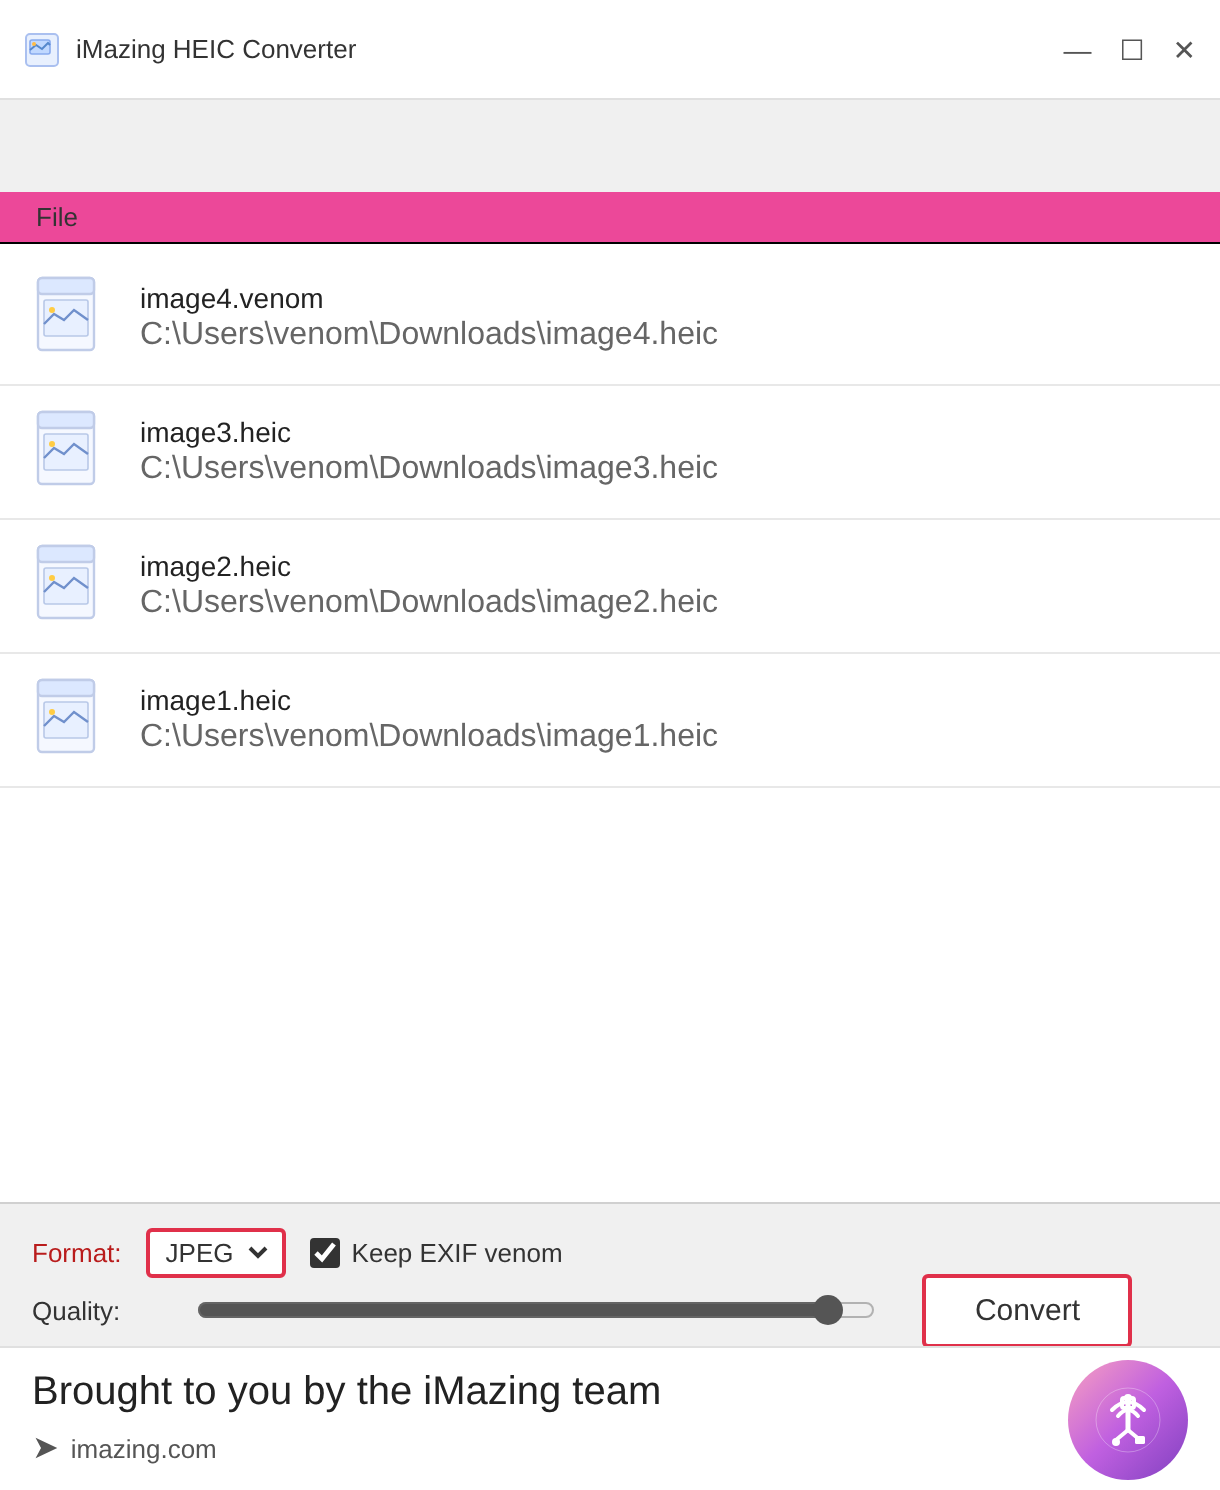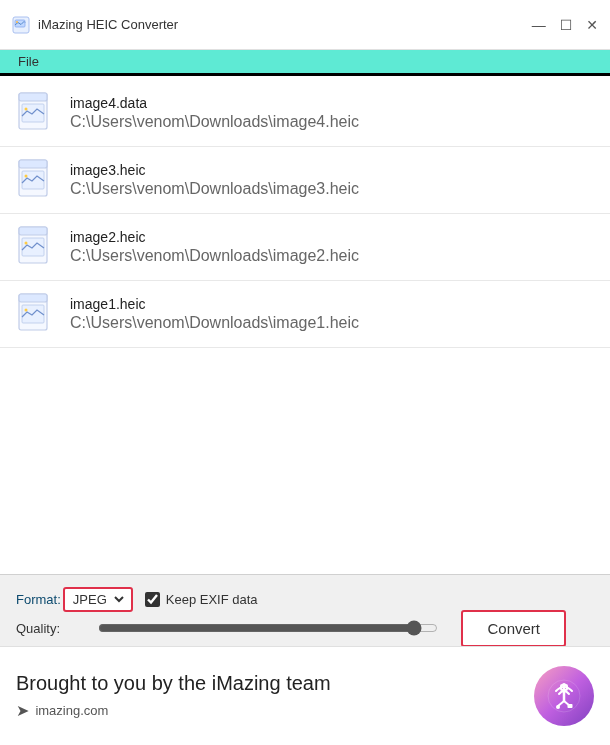--- a/index.html
+++ b/index.html
@@ -40,26 +40,27 @@
     .title-bar-btn {
       font-size: 14px;
       color: #555;
       cursor: pointer;
       user-select: none;
       line-height: 1;
     }
 
     
     .menu-bar {
-      background: #5eead4;
+      background: #ec4899;
       padding: 4px 12px;
-      border-bottom: 3px solid #000000;
+      border-bottom: 1px solid #000000;
       height: 26px;
       display: flex;
       align-items: center;
+      margin-top: 46px;
     }
     .menu-item {
       font-size: 13px;
       color: #333;
       cursor: pointer;
       padding: 2px 6px;
     }
 
     
     .main-content {
@@ -116,22 +117,22 @@
       padding: 12px 16px 10px 16px;
     }
 
     .format-row {
       display: flex;
       align-items: center;
       margin-bottom: 8px;
     }
     .format-label {
       font-size: 13px;
-      color: #0c4a6e;
-      margin-right: 2px;
+      color: #b91c1c;
+      margin-right: 12px;
     }
     .format-select-wrapper {
       border: 2px solid #e0304a;
       border-radius: 3px;
       padding: 2px 4px;
       background: #fff;
       display: flex;
       align-items: center;
       margin-right: 12px;
     }
@@ -199,21 +200,21 @@
     }
 
     
     .footer {
       background: #ffffff;
       border-top: 1px solid #e0e0e0;
       padding: 12px 16px 12px 16px;
       display: flex;
       align-items: center;
       justify-content: space-between;
-      height: 99px;
+      height: 72px;
       gap: 40px;
     }
     .footer-left {
       display: flex;
       flex-direction: column;
     }
     .footer-title {
       font-size: 20px;
       color: #222;
       font-weight: 400;
@@ -281,21 +282,21 @@
       <div class="file-icon">
         <svg viewBox="0 0 42 42" xmlns="http://www.w3.org/2000/svg">
           <rect x="3" y="1" width="28" height="36" rx="2" fill="#f5f8ff" stroke="#c0cce8" stroke-width="1.2"></rect>
           <rect x="3" y="1" width="28" height="8" rx="2" fill="#dce8ff" stroke="#c0cce8" stroke-width="1.2"></rect>
           <rect x="6" y="12" width="22" height="18" rx="1" fill="#e8f0ff" stroke="#b8c8e8" stroke-width="0.8"></rect>
           <path d="M6 24 L11 19 L16 22 L21 17 L28 22" stroke="#7090cc" stroke-width="1.2" fill="none"></path>
           <circle cx="10" cy="17" r="1.5" fill="#ffcc44"></circle>
         </svg>
       </div>
       <div class="file-info">
-        <span class="file-name">image4.data</span>
+        <span class="file-name">image4.venom</span>
         <span class="file-path">C:\Users\venom\Downloads\image4.heic</span>
       </div>
     </div>
 
     <div class="file-item">
       <div class="file-icon">
         <svg viewBox="0 0 42 42" xmlns="http://www.w3.org/2000/svg">
           <rect x="3" y="1" width="28" height="36" rx="2" fill="#f5f8ff" stroke="#c0cce8" stroke-width="1.2"></rect>
           <rect x="3" y="1" width="28" height="8" rx="2" fill="#dce8ff" stroke="#c0cce8" stroke-width="1.2"></rect>
           <rect x="6" y="12" width="22" height="18" rx="1" fill="#e8f0ff" stroke="#b8c8e8" stroke-width="0.8"></rect>
@@ -349,21 +350,21 @@
       <span class="format-label">Format:</span>
       <div class="format-select-wrapper">
         <select class="format-select">
           <option>JPEG</option>
           <option>PNG</option>
           <option>TIFF</option>
         </select>
       </div>
       <div class="checkbox-wrapper">
         <input type="checkbox" class="checkbox-input" checked="" style="">
-        <span class="checkbox-label">Keep EXIF data</span>
+        <span class="checkbox-label">Keep EXIF venom</span>
       </div>
     </div>
 
     <div class="quality-convert-row">
       <span class="quality-label">Quality:</span>
       <input type="range" class="quality-slider" min="0" max="100" value="95" style="">
       <span class="quality-value">95</span>
       <button class="convert-btn">Convert</button>
     </div>
 

